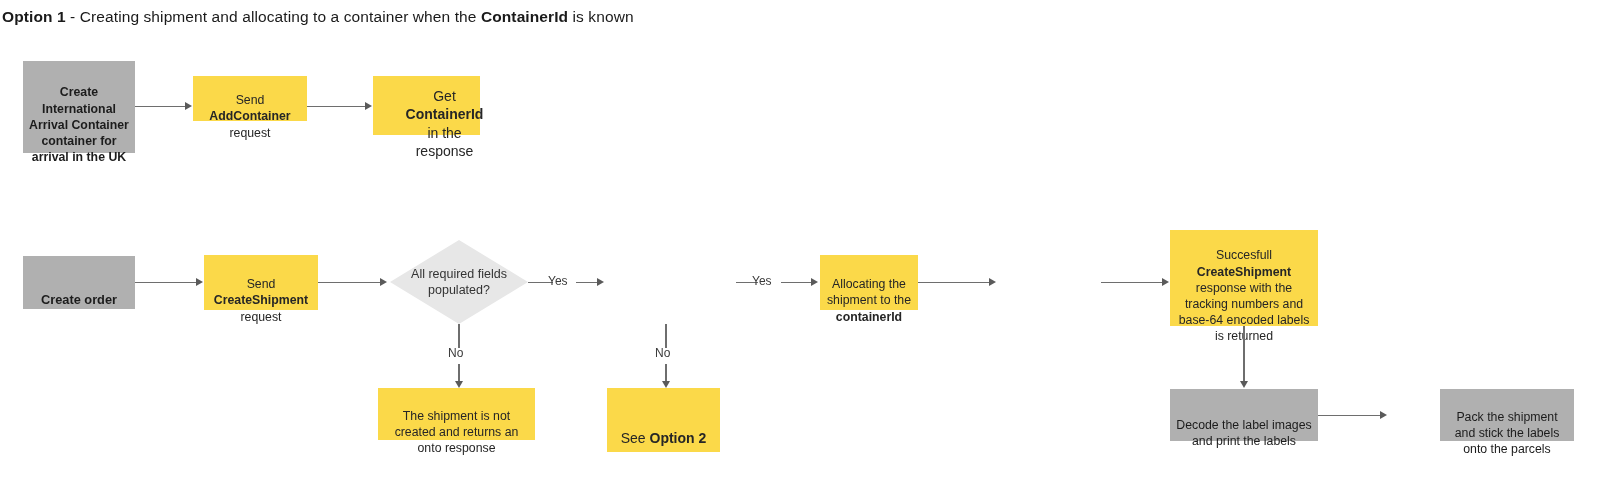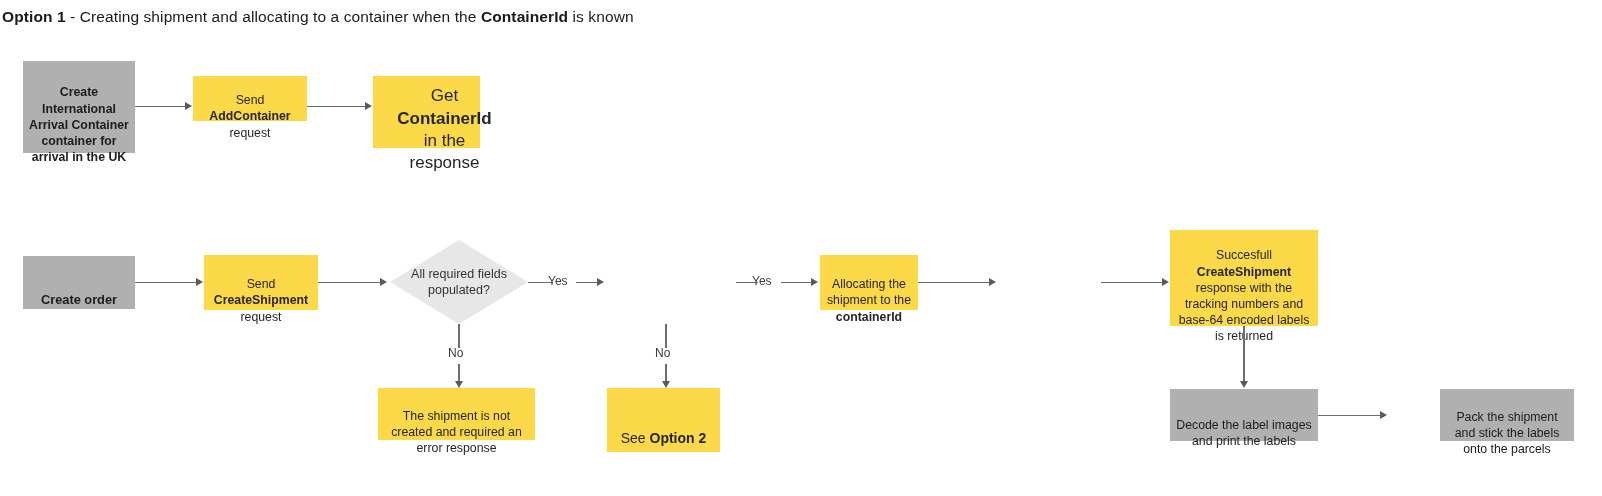--- a/index.html
+++ b/index.html
@@ -57,21 +57,21 @@
   <div class="edge h" style="left:135px;top:105.5px;width:50px;"></div>
   <div class="arrow right" style="left:185px;top:102px;"></div>
 
   <div class="node yellow" style="left:193px;top:76px;width:114px;height:45px;font-size:12.3px;">
     <span class="txt"><span>Send </span><b>AddContainer</b><span> request</span></span>
   </div>
 
   <div class="edge h" style="left:307px;top:105.5px;width:58px;"></div>
   <div class="arrow right" style="left:365px;top:102px;"></div>
 
-  <div class="node yellow" style="left:373px;top:76px;width:107px;height:72px;font-size:17px;padding-left:36px;">
+  <div class="node yellow" style="left:373px;top:76px;width:107px;height:59px;font-size:14px;padding-left:36px;">
     <span class="txt"><span>Get </span><b>ContainerId</b><span> in the response</span></span>
   </div>
 
   <div class="node gray" style="left:23px;top:256px;width:112px;height:53px;font-size:12.8px;font-weight:700;">
     <span class="txt">Create order</span>
   </div>
 
   <div class="edge h" style="left:135px;top:281.5px;width:61px;"></div>
   <div class="arrow right" style="left:196px;top:278px;"></div>
 
@@ -91,21 +91,21 @@
   <div class="elabel" style="left:548px;top:274px;">Yes</div>
   <div class="edge h" style="left:576px;top:281.5px;width:21px;"></div>
   <div class="arrow right" style="left:597px;top:278px;"></div>
 
   <div class="edge v" style="left:458px;top:324px;width:1.6px;height:24px;"></div>
   <div class="elabel" style="left:448px;top:346px;">No</div>
   <div class="edge v" style="left:458px;top:364px;width:1.6px;height:17px;"></div>
   <div class="arrow down" style="left:454.5px;top:381px;"></div>
 
   <div class="node yellow" style="left:378px;top:388px;width:157px;height:52px;font-size:12.3px;">
-    <span class="txt">The shipment is not created and required an error response</span>
+    <span class="txt">The shipment is not created and returns an onto response</span>
   </div>
 
 
   <div class="edge h" style="left:736px;top:281.5px;width:22px;"></div>
   <div class="elabel" style="left:752px;top:274px;">Yes</div>
   <div class="edge h" style="left:781px;top:281.5px;width:30px;"></div>
   <div class="arrow right" style="left:811px;top:278px;"></div>
 
   <div class="edge v" style="left:665px;top:324px;width:1.6px;height:24px;"></div>
   <div class="elabel" style="left:655px;top:346px;">No</div>

